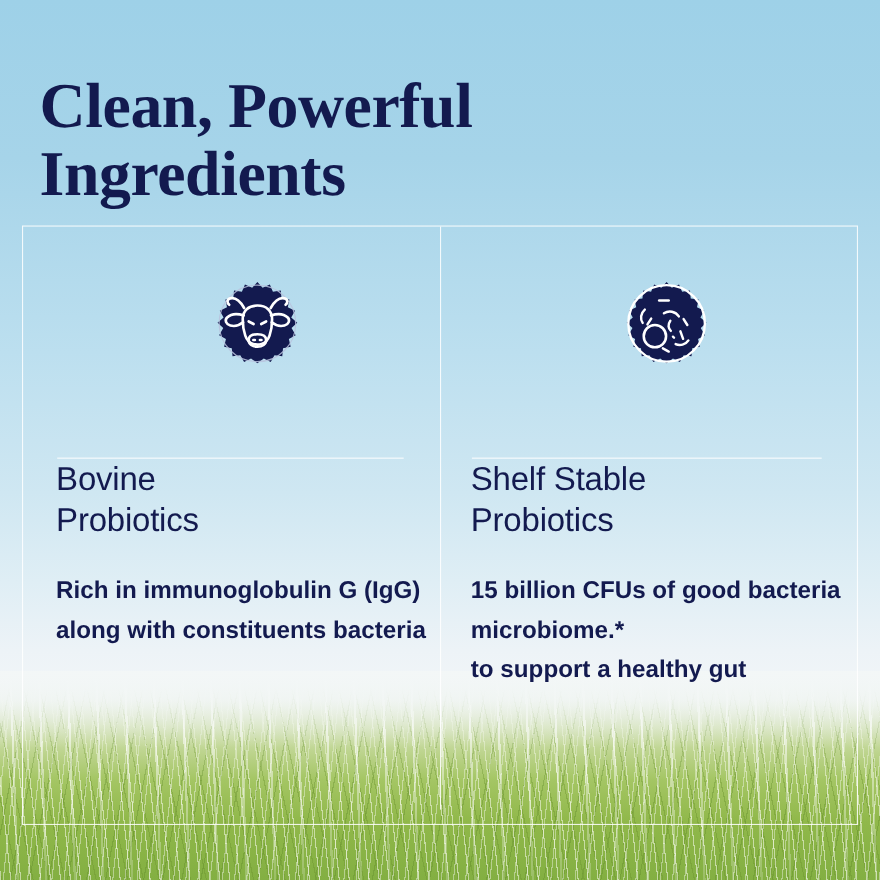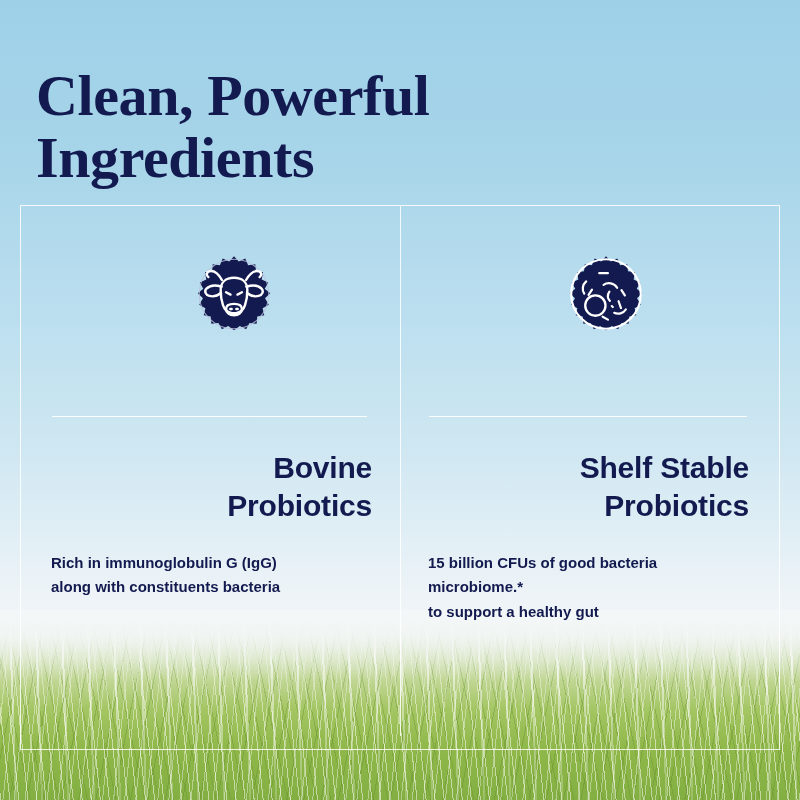--- a/index.html
+++ b/index.html
@@ -162,34 +162,32 @@
     height: 1px;
     background: rgba(255,255,255,0.9);
     margin: 35px 0 0 0;
   }
   .card.left  .hdivider { width: 315px; margin-left: 1px; }
   .card.right .hdivider { width: 318px; margin-left: 1px; }
 
   .card-title {
     color: #131a4f;
     font-family: "Liberation Sans", sans-serif;
-    font-weight: 700;
+    font-weight: 400;
     font-size: 30px;
     line-height: 1.27;
-    margin-top: 32px;
     letter-spacing: -0.2px;
-    text-align: right;
   }
   .card-title .ln { display: block; }
 
   .card-body {
     color: #131a4f;
     font-family: "Liberation Sans", sans-serif;
     font-weight: 600;
-    font-size: 15px;
+    font-size: 22px;
     line-height: 1.62;
     margin-top: 26px;
     max-width: 322px;
   }
   .card-body .ln { display: block; white-space: nowrap; }
 </style>
 </head>
 <body>
 
 <div id="stage">

